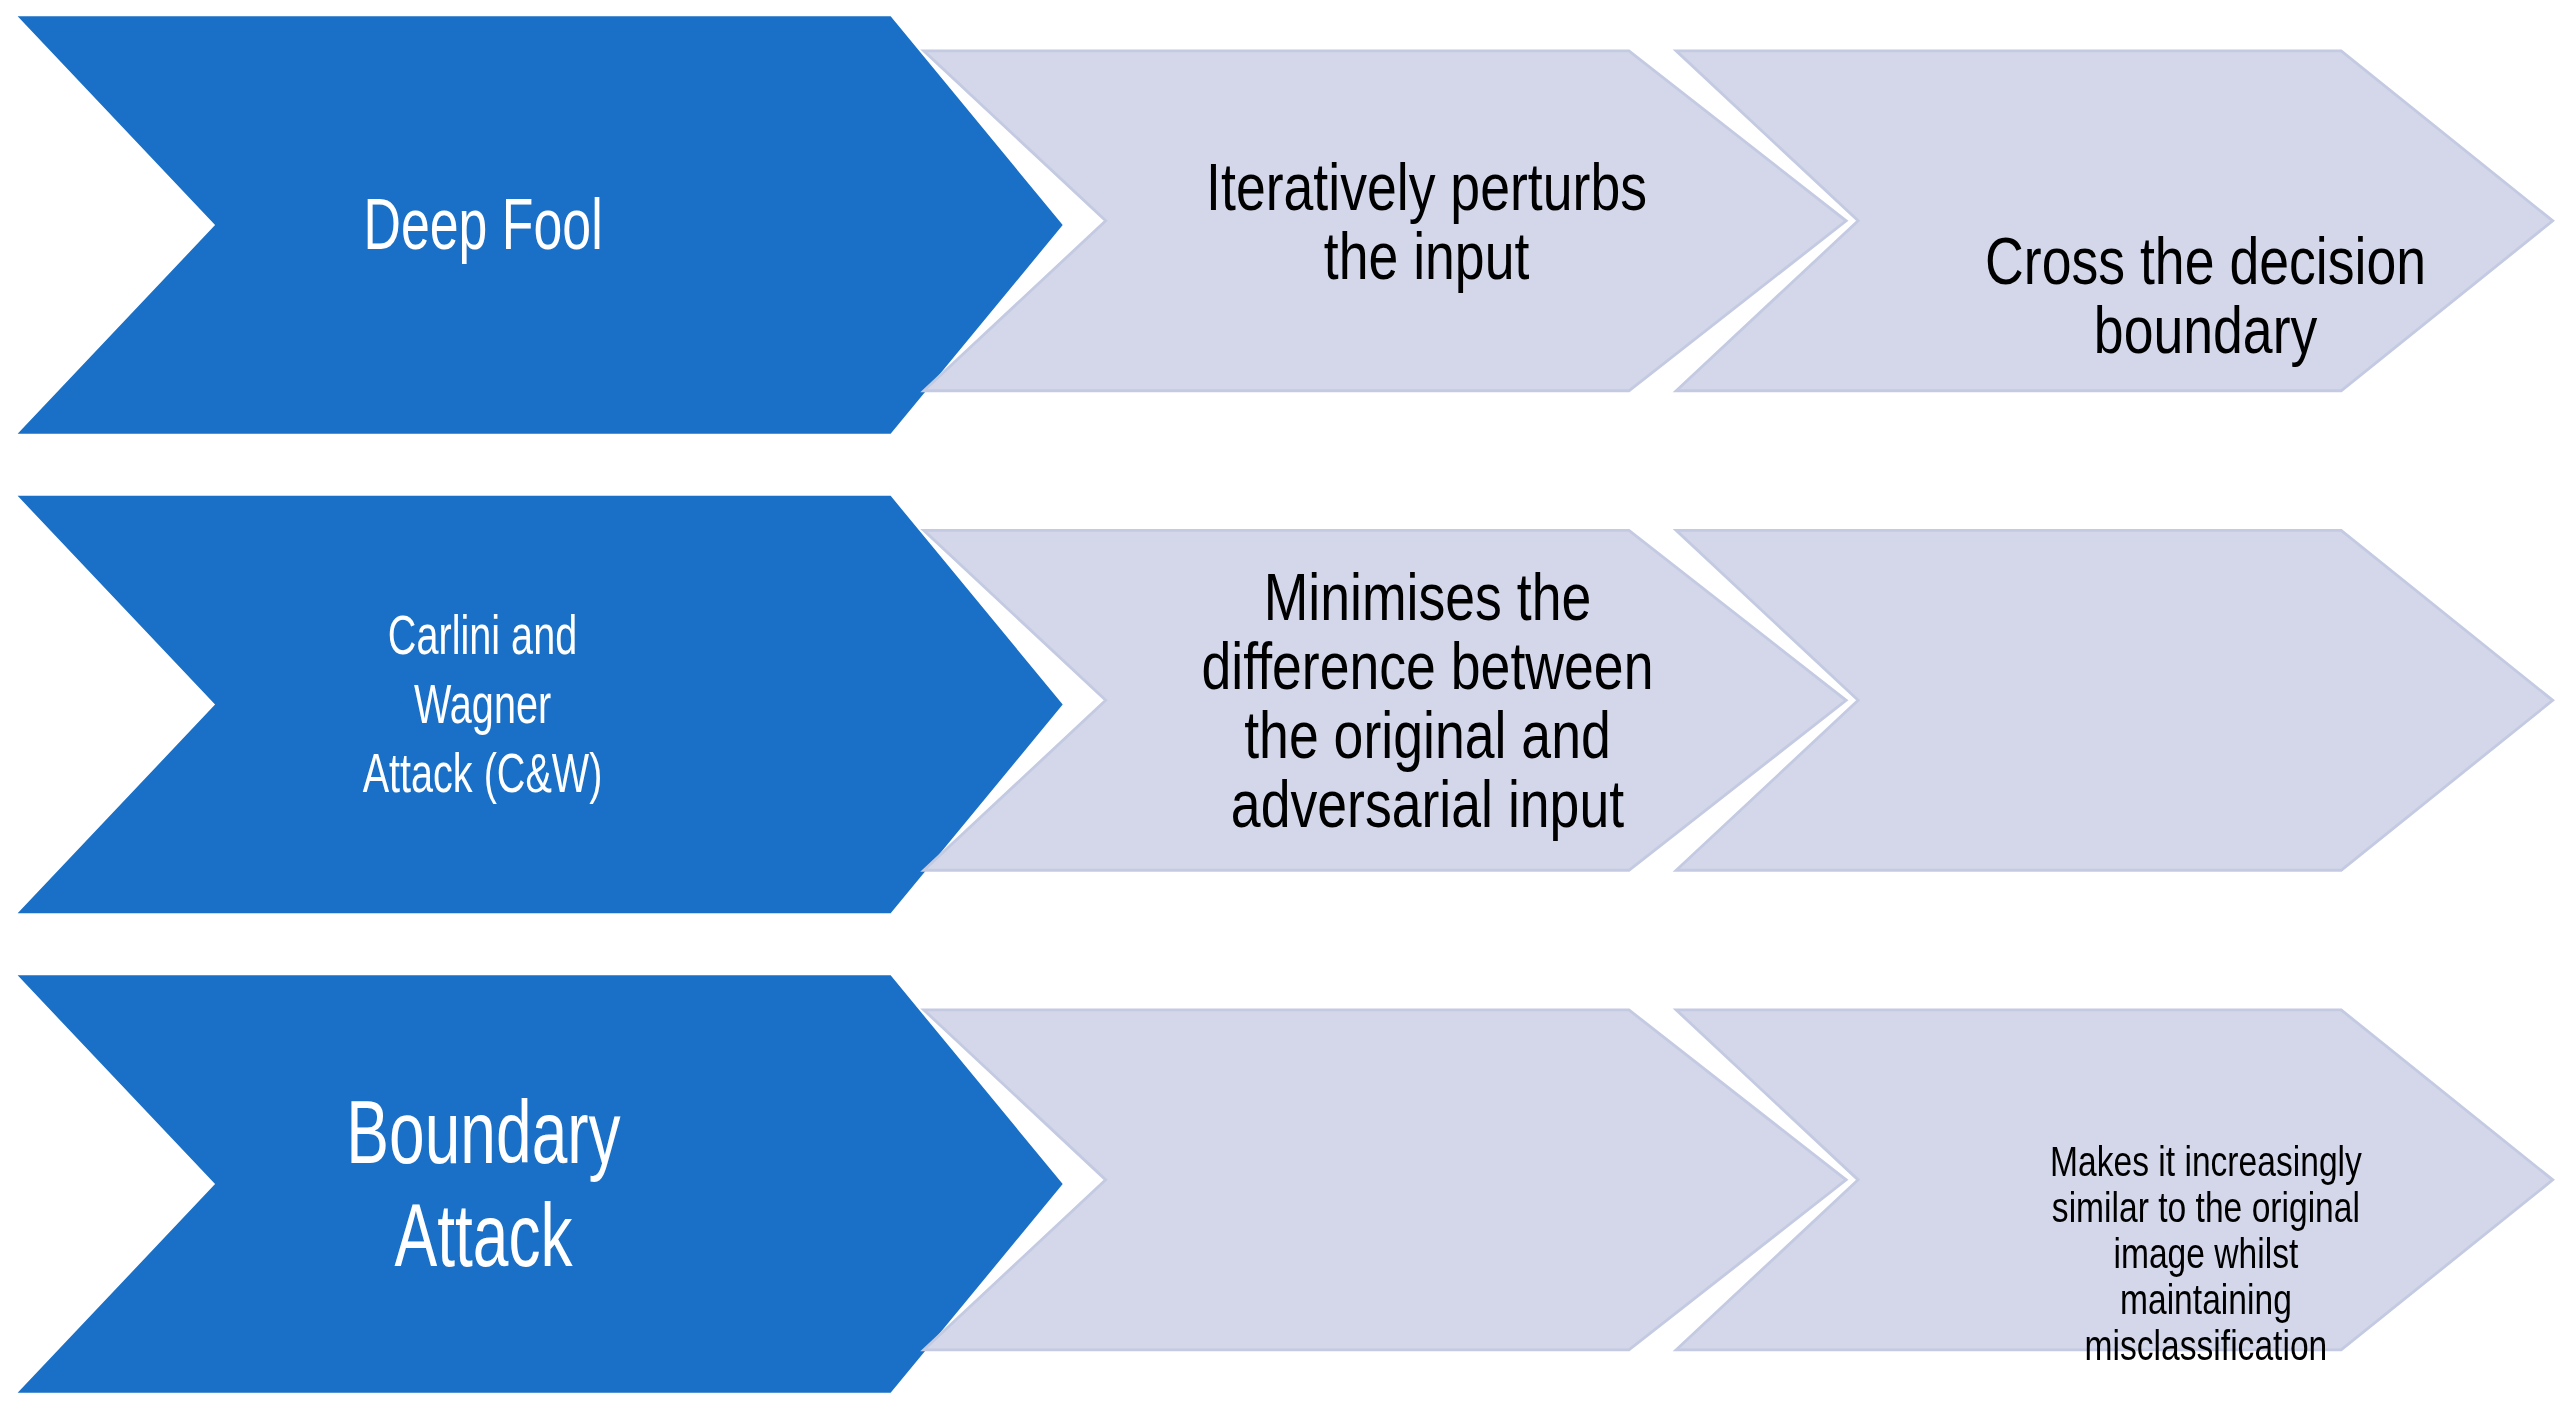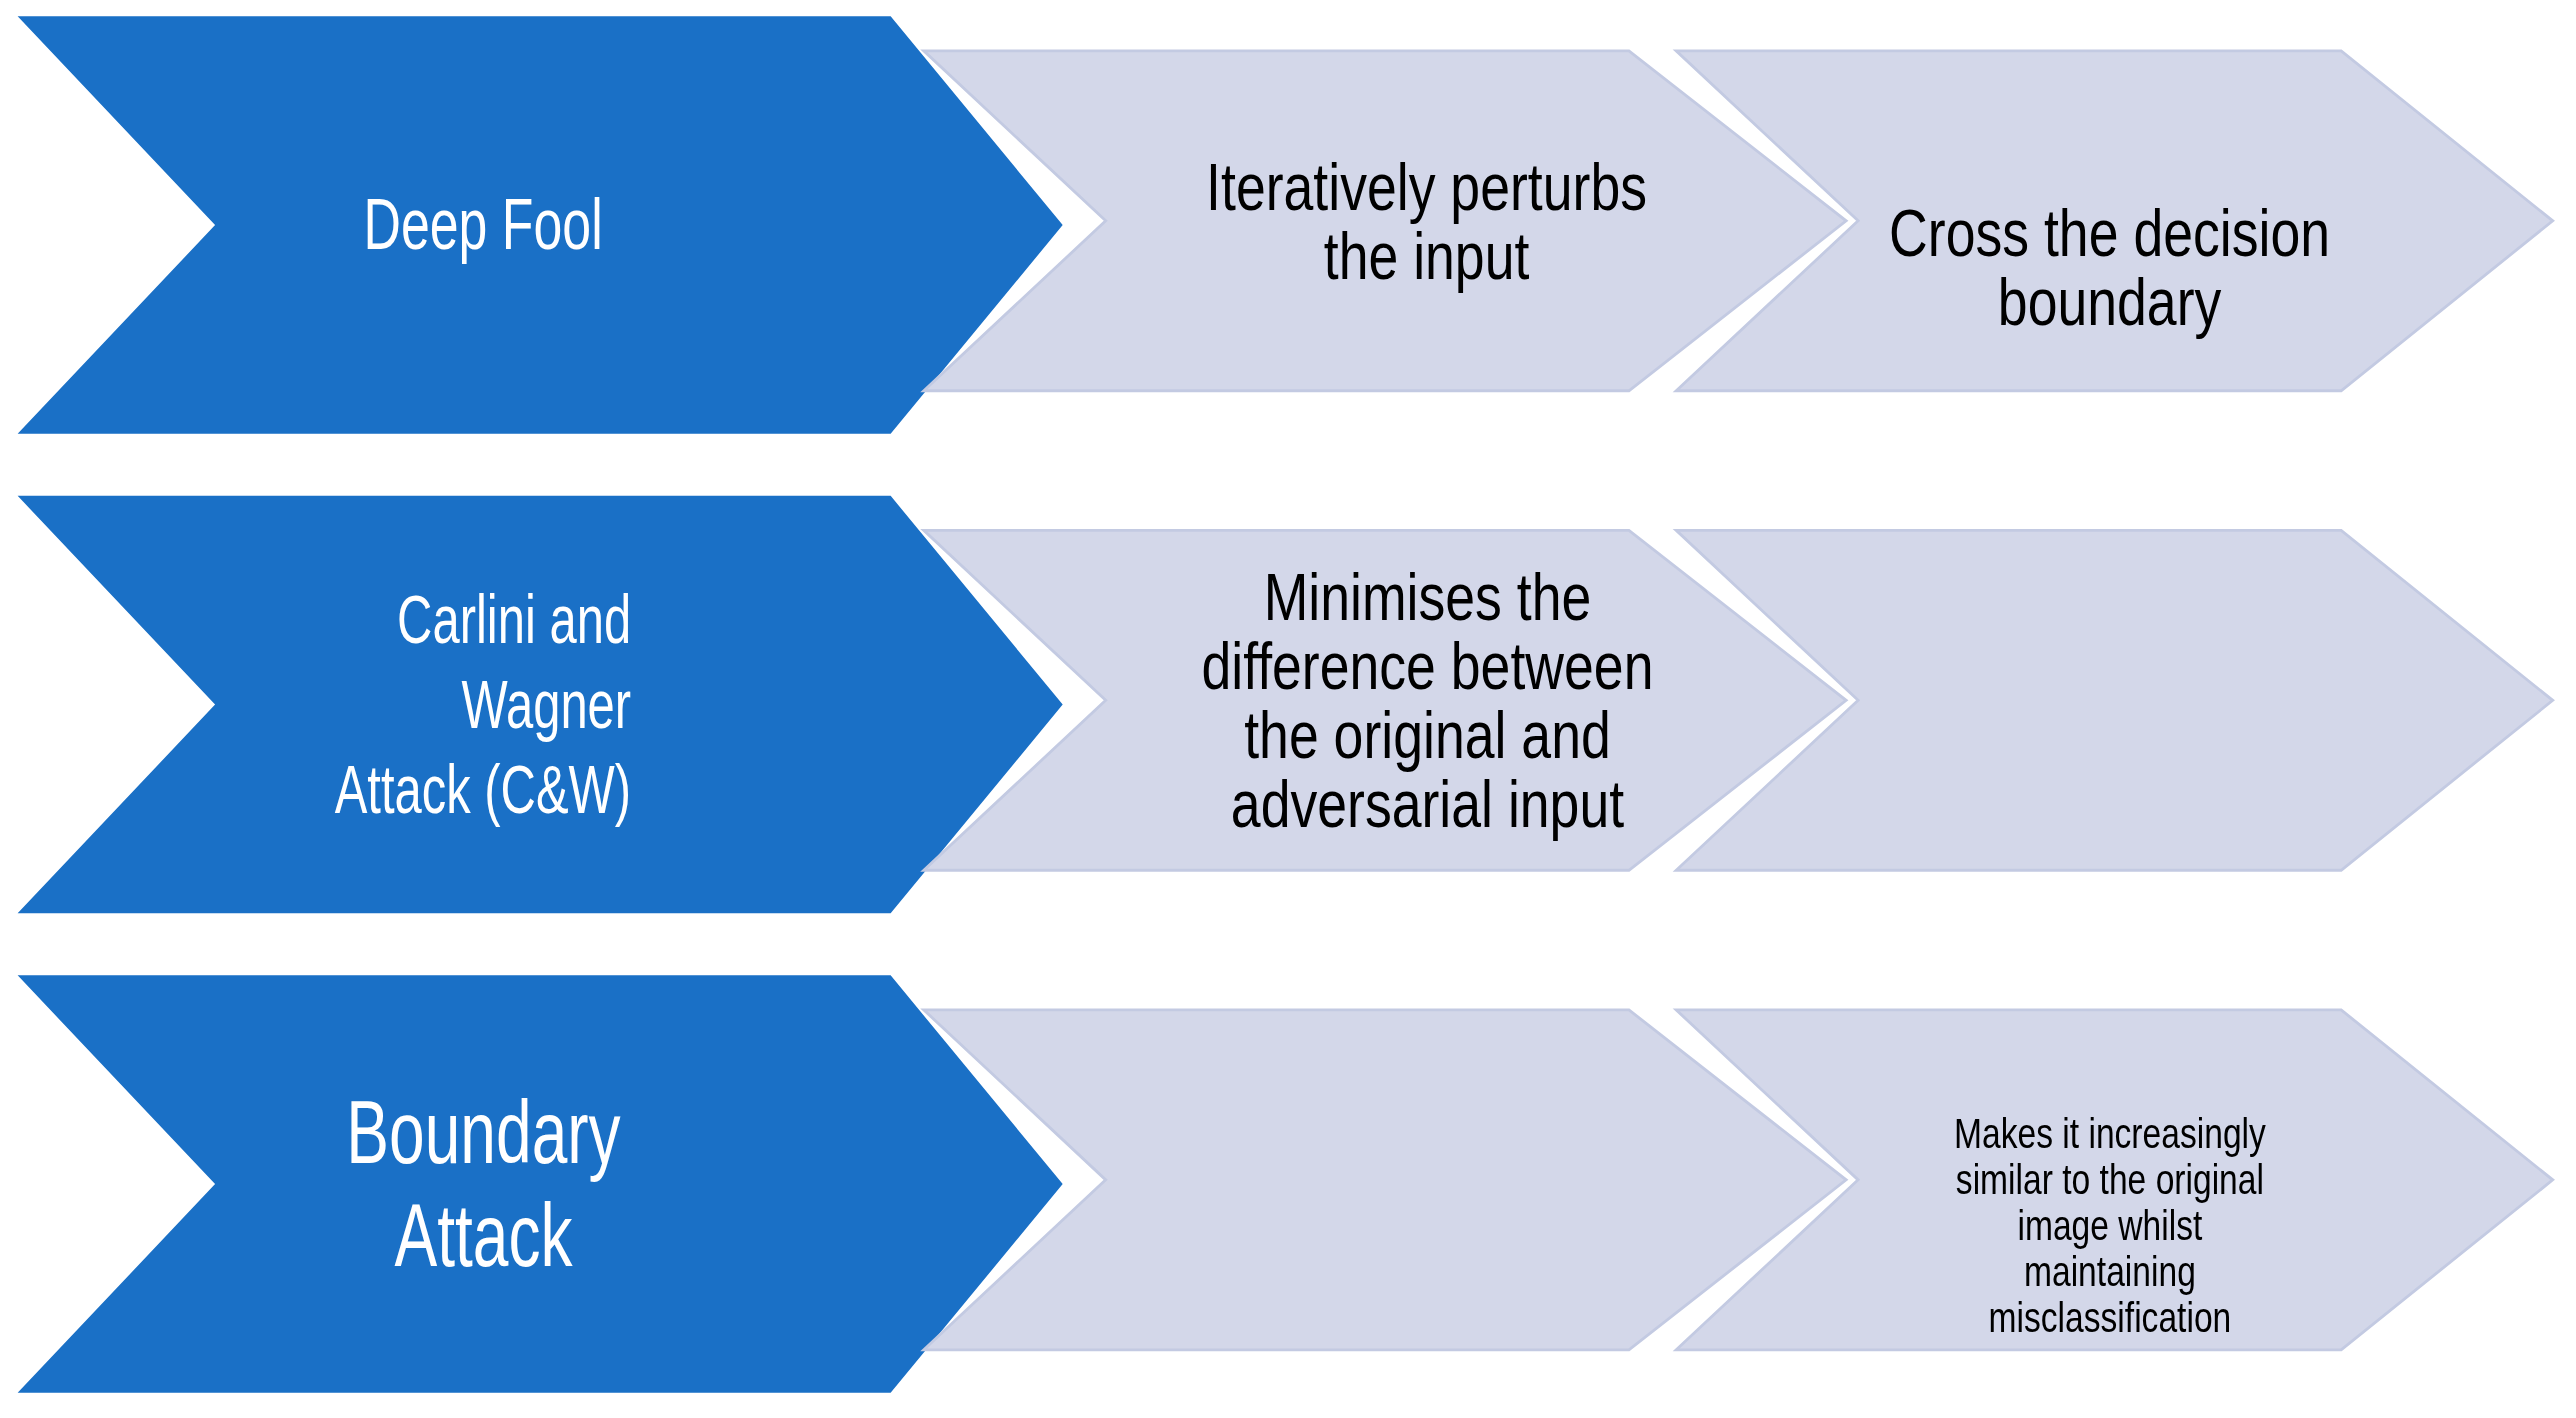--- a/index.html
+++ b/index.html
@@ -27,33 +27,33 @@
     display:flex;align-items:center;justify-content:center;
     text-align:center;
     pointer-events:none;
   }
   .txt > span{
     display:block;
     white-space:pre-line;
   }
   .title-box{left:74px;width:818px;height:417px;}
   .s1-box{left:1057px;width:740px;height:340px;}
-  .s2-box{left:1762px;width:695px;height:432px;}
+  .s2-box{left:1858px;width:695px;height:432px;margin-top:28px;}
   .row1-shape-top{top:16px;}
   .row2-shape-top{top:496px;}
   .row3-shape-top{top:975px;}
   .row1-light-top{top:51px;}
   .row2-light-top{top:530px;}
   .row3-light-top{top:1010px;}
 
   .title-txt{color:var(--title-text);}
   .body-txt{color:var(--body-text);}
 
   .fs-title1{font-size:72px;line-height:1.1;}
-  .fs-title2{font-size:68px;line-height:1.25;text-align:right;}
+  .fs-title2{font-size:55px;line-height:1.25;}
   .fs-title3{font-size:89px;line-height:1.15;}
   .fs-body{font-size:67px;line-height:1.03;}
   .fs-small{font-size:42px;line-height:1.1;}
 
   .cond-title{transform:scaleX(0.72);transform-origin:center center;}
   .cond-body{transform:scaleX(0.80);transform-origin:center center;}
 </style>
 </head>
 <body>
 

